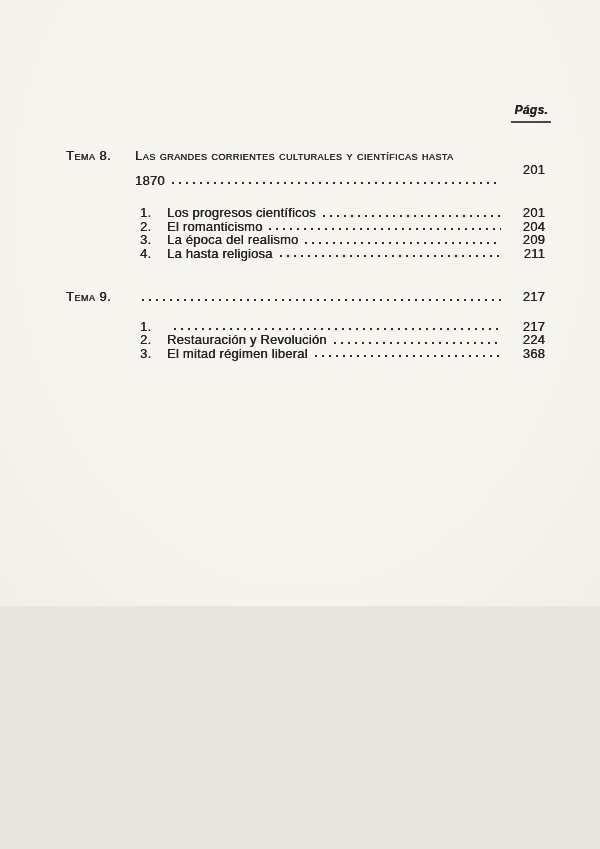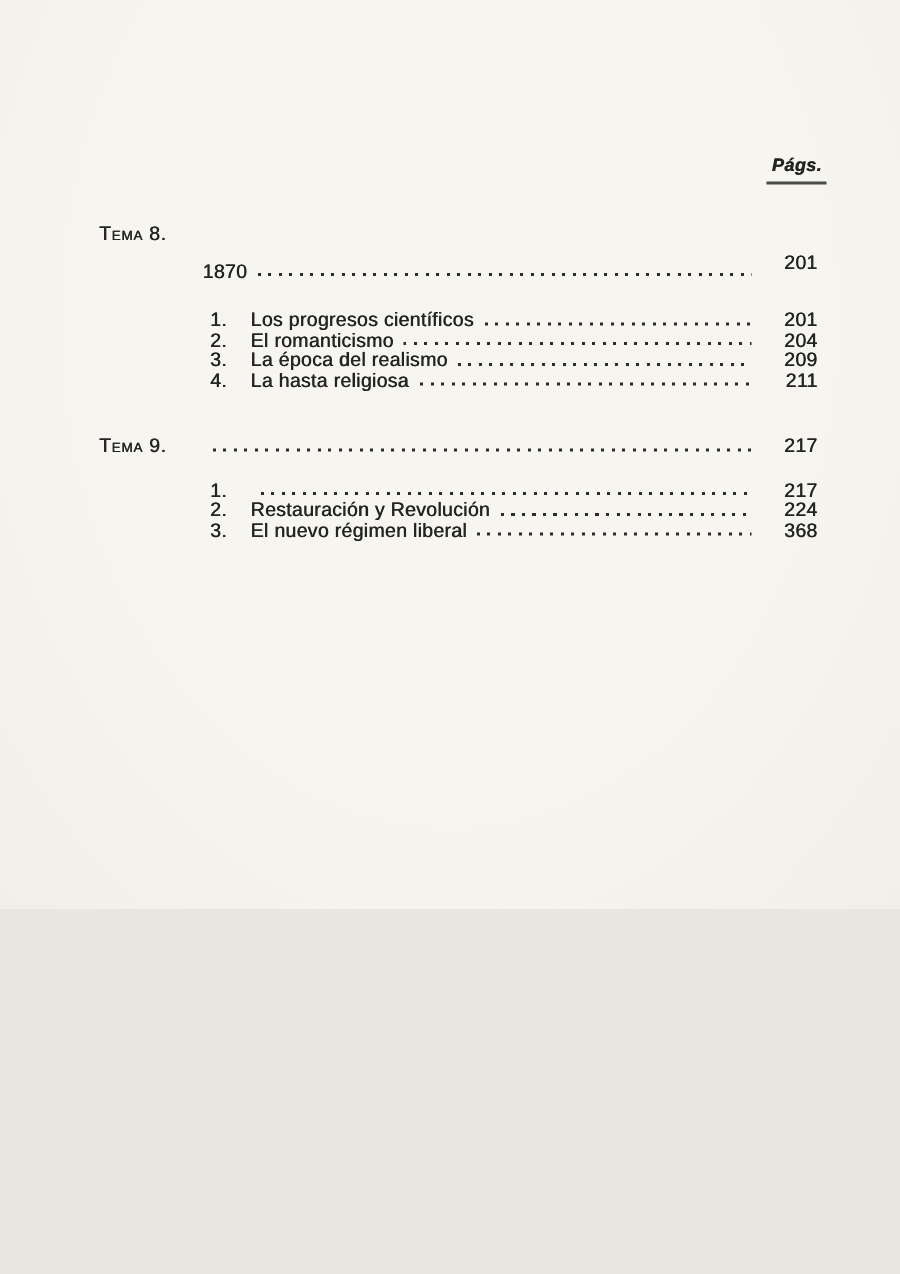--- a/index.html
+++ b/index.html
@@ -35,21 +35,21 @@
   .toc {
     position: absolute;
     left: 66px;
     top: 149px;
     width: 479px;
     font-size: 13px;
     line-height: 13.5px;
     letter-spacing: 0.2px;
   }
 
-  .row { display: flex; align-items: center; }
+  .row { display: flex; align-items: flex-start; }
 
   .sc { font-variant: small-caps; letter-spacing: 0.45px; }
 
   .tema-label { flex: none; width: 69px; }
   .tema-title { flex: none; }
 
   .cont-row { padding-left: 69px; }
   .cont-text { flex: none; margin-top: 11px; }
 
   .leader {
@@ -77,20 +77,21 @@
 
   <div class="pags ink">
     <span>Págs.</span>
   </div>
 
   <div class="toc">
 
     <div>
       <div class="row ink">
         <span class="tema-label sc">Tema 8.</span>
+        <span class="tema-title sc">Las grandes corrientes culturales y científicas hasta</span>
       </div>
       <div class="row cont-row ink">
         <span class="cont-text">1870</span>
         <span class="leader"></span>
         <span class="pg">201</span>
       </div>
 
       <div class="items">
         <div class="row ink">
           <span class="item-num">1.</span>
@@ -133,21 +134,21 @@
           <span class="pg">217</span>
         </div>
         <div class="row ink">
           <span class="item-num">2.</span>
           <span class="item-title">Restauración y Revolución</span>
           <span class="leader"></span>
           <span class="pg">224</span>
         </div>
         <div class="row ink">
           <span class="item-num">3.</span>
-          <span class="item-title">El nuevo régimen liberal</span>
+          <span class="item-title">El mitad régimen liberal</span>
           <span class="leader"></span>
           <span class="pg">368</span>
         </div>
       </div>
     </div>
 
   </div>
 </div>
 
 </body></html>

